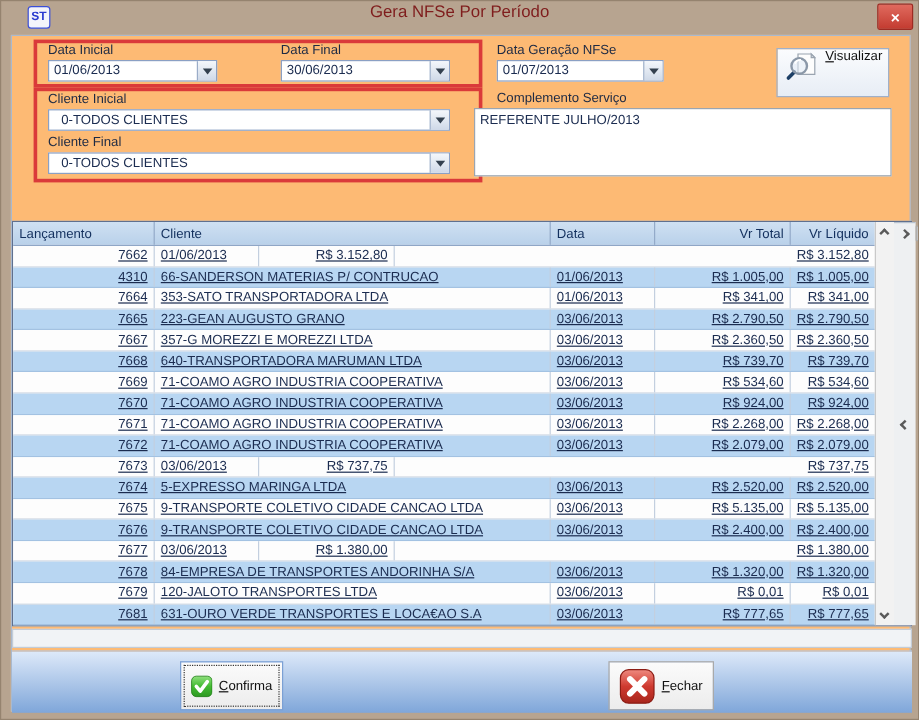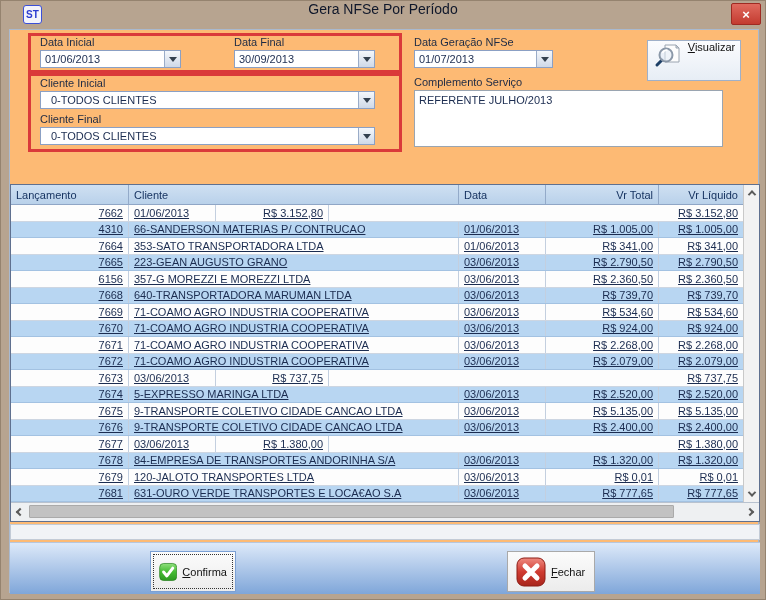--- a/index.html
+++ b/index.html
@@ -4,21 +4,21 @@
 <style>
   * { margin:0; padding:0; box-sizing:border-box; }
   html,body { width:766px; height:600px; }
   body { font-family:"Liberation Sans","DejaVu Sans",sans-serif; font-size:11px; color:#1b2c50; }
 
   .window { position:relative; width:766px; height:600px; background:#b7a490; border:1px solid #95836f; overflow:hidden; }
 
   
   .titlebar { position:absolute; top:0; left:0; right:0; height:28px; }
   .app-icon { position:absolute; left:22px; top:4px; width:19px; height:19px; background:#f3f4fb; border:1px solid #3b4fd8; border-radius:3px; display:flex; align-items:center; justify-content:center; color:#2b3bd0; font-weight:bold; font-size:10px; }
-  .title-text { position:absolute; left:0; right:0; top:0; height:16px; display:flex; align-items:center; justify-content:center; font-size:14px; color:#0f172a; }
+  .title-text { position:absolute; left:0; right:0; top:0; height:16px; display:flex; align-items:center; justify-content:center; font-size:14px; color:#7f1d1d; }
   .close-btn { position:absolute; right:4px; top:2px; width:30px; height:22px; background:linear-gradient(#e briefly, #fff); background:linear-gradient(#e express,#fff); }
   .close-btn { background:linear-gradient(#e06a5e,#c33b30); border:1px solid #9e2a22; border-radius:2px; display:flex; align-items:center; justify-content:center; color:#fff; font-size:13px; font-weight:bold; cursor:pointer; }
 
   
   .content { position:absolute; top:28px; left:8px; width:750px; height:564px; background:#fdba74; border:1px solid #a9b9cf; }
 
   .field-label { position:absolute; font-size:11px; color:#1d2a44; white-space:nowrap; }
 
   .redbox { position:absolute; border:3px solid #da3a3a; }
   .redbox1 { left:18px; top:3px; width:374px; height:40px; }
@@ -27,21 +27,21 @@
   .combo { position:absolute; height:18px; background:#fff; border:1px solid #8ba0c4; display:flex; align-items:center; }
   .combo .combo-value { flex:1; padding:0 4px; white-space:nowrap; overflow:hidden; }
   .combo .combo-btn { width:16px; height:100%; background:linear-gradient(#f4f7fb,#cfd9e8); border-left:1px solid #9aacc8; display:flex; align-items:center; justify-content:center; cursor:pointer; }
   .tri-down { width:0; height:0; border-left:4px solid transparent; border-right:4px solid transparent; border-top:5px solid #33404f; }
 
   .textarea { position:absolute; background:#fff; border:1px solid #9aa5b1; padding:2px 4px; line-height:14px; overflow:hidden; }
 
   .visualizar-btn { position:absolute; left:637px; top:10px; width:94px; height:41px; background:linear-gradient(#fbfcfe,#e7edf5); border:1px solid #9fb0c9; display:flex; align-items:flex-start; justify-content:center; gap:5px; cursor:pointer; }
 
   
-  .grid { position:absolute; left:0; top:154px; width:750px; height:338px; background:#fff; border:1px solid #5f708f; display:flex; flex-direction:column; }
+  .grid { position:absolute; left:0; top:154px; width:750px; height:338px; background:#fff; border:1px solid #5f708f; display:flex; }
   .grid-main { display:flex; flex:1; min-height:0; }
   .grid-cols { flex:1; display:flex; flex-direction:column; min-width:0; }
   .thead { display:flex; height:20px; background:linear-gradient(#cfe0f2,#b9d1ea); border-bottom:1px solid #8fa6c6; flex:0 0 20px; }
   .th { display:flex; align-items:center; padding:0 5px; border-right:1px solid #93aac9; color:#13305e; }
   .tbody { flex:1; display:flex; flex-direction:column; }
   .trow { flex:1; display:flex; background:#fdfdfd; border-bottom:1px solid #cdd6e2; cursor:default;text-decoration:underline; }
   .trow.alt { background:#b8d6f2; border-bottom:1px solid #a3c2e2; }
   .td { display:flex; align-items:center; padding:0 5px; border-right:1px solid #c3cfdf; white-space:nowrap; overflow:hidden; }
   .c0 { width:118px; justify-content:flex-end; }
   .c1 { width:330px; justify-content:flex-start; }
@@ -61,21 +61,21 @@
 
   .hscroll { flex:0 0 18px; background:#eef0f2; border-top:1px solid #b8c2cf; display:flex; align-items:center; position:relative; }
   .hscroll .scroll-btn { width:18px; height:18px; }
   .hthumb { position:absolute; left:18px; top:2px; height:13px; width:645px; background:#c2c2c2; border:1px solid #aaaaaa; border-radius:1px; cursor:pointer; }
   .hscroll .right-btn { position:absolute; right:0; top:0; }
 
   
   .status-strip { position:absolute; left:0; top:494px; width:750px; height:16px; background:#f1f3f6; border:1px solid #c3cbd6; }
   .bottom-panel { position:absolute; left:0; top:512px; width:750px; height:52px; background:linear-gradient(#dde9f9,#7fa6d9); border-top:1px solid #b6c6dd; }
 
-  .action-btn { position:absolute; top:8px; height:41px; background:linear-gradient(#fbfbfb,#ececec); border:1px solid #8ea4c8; display:flex; align-items:center; justify-content:flex-start; gap:5px; cursor:pointer; padding:8px 8px; }
+  .action-btn { position:absolute; top:8px; height:41px; background:linear-gradient(#fbfbfb,#ececec); border:1px solid #8ea4c8; display:flex; align-items:center; justify-content:center; gap:5px; cursor:pointer; padding:8px 8px; }
   .confirma { left:140px; width:86px; outline:1px dotted #333; outline-offset:-4px; border:1px solid #7ba0d4; }
   .fechar { left:497px; width:88px; border:1px solid #a9a9a9; }
   .btn-label { display:block; color:#111; }
   .btn-label::first-letter { text-decoration:underline; }
 
   .icon-svg { display:block; }
 </style>
 </head>
 <body>
 
@@ -96,21 +96,21 @@
     <div class="redbox redbox1"></div>
     <span class="field-label" style="left:30px; top:6px;">Data Inicial</span>
     <div class="combo" style="left:30px; top:20px; width:141px;">
       <span class="combo-value">01/06/2013</span>
       <span class="combo-btn">
           <span class="tri-down"></span>
         </span>
     </div>
     <span class="field-label" style="left:224px; top:6px;">Data Final</span>
     <div class="combo" style="left:224px; top:20px; width:141px;">
-      <span class="combo-value">30/09/2013</span>
+      <span class="combo-value">30/06/2013</span>
       <span class="combo-btn">
           <span class="tri-down"></span>
         </span>
     </div>
 
     <div class="redbox redbox2"></div>
     <span class="field-label" style="left:30px; top:47px;">Cliente Inicial</span>
     <div class="combo" style="left:30px; top:61px; width:335px;">
       <span class="combo-value" style="padding-left:10px;">0-TODOS CLIENTES</span>
       <span class="combo-btn">
@@ -138,21 +138,21 @@
         <path d="M12 4 h11 l3 3 v14 h-14 z" fill="#fdfdfd" stroke="#9aa4b0" stroke-width="1"></path>
         <path d="M23 4 l3 3 h-3 z" fill="#d7dde4" stroke="#9aa4b0" stroke-width="1"></path>
         <line x1="4" y1="24" x2="9" y2="19" stroke="#1d3f66" stroke-width="3" stroke-linecap="round"></line>
         <circle cx="13" cy="14" r="6.5" fill="rgba(225,235,245,0.55)" stroke="#8b98a8" stroke-width="2"></circle>
         <path d="M9.5 12 a5 5 0 0 1 5-3" stroke="#ffffff" stroke-width="1.5" fill="none"></path>
       </svg>
       <span class="btn-label">Visualizar</span>
     </div>
 
     <span class="field-label" style="left:404px; top:46px;">Complemento Serviço</span>
-    <div class="textarea" style="left:404px; top:60px; width:309px; height:57px;">
+    <div class="textarea" style="left:385px; top:60px; width:348px; height:57px;">
       <span>REFERENTE JULHO/2013</span>
     </div>
 
     <div class="grid">
       <div class="grid-main">
         <div class="grid-cols">
           <div class="thead">
             <div class="th c0">Lançamento</div>
             <div class="th c1">Cliente</div>
             <div class="th c2">Data</div>
@@ -181,21 +181,21 @@
                 <div class="td c4">R$ 341,00</div>
               </div>
               <div class="trow alt">
                 <div class="td c0">7665</div>
                 <div class="td c1">223-GEAN AUGUSTO GRANO</div>
                 <div class="td c2">03/06/2013</div>
                 <div class="td c3">R$ 2.790,50</div>
                 <div class="td c4">R$ 2.790,50</div>
               </div>
               <div class="trow">
-                <div class="td c0">6156</div>
+                <div class="td c0">7667</div>
                 <div class="td c1">357-G MOREZZI E MOREZZI LTDA</div>
                 <div class="td c2">03/06/2013</div>
                 <div class="td c3">R$ 2.360,50</div>
                 <div class="td c4">R$ 2.360,50</div>
               </div>
               <div class="trow alt">
                 <div class="td c0">7668</div>
                 <div class="td c1">640-TRANSPORTADORA MARUMAN LTDA</div>
                 <div class="td c2">03/06/2013</div>
                 <div class="td c3">R$ 739,70</div>

